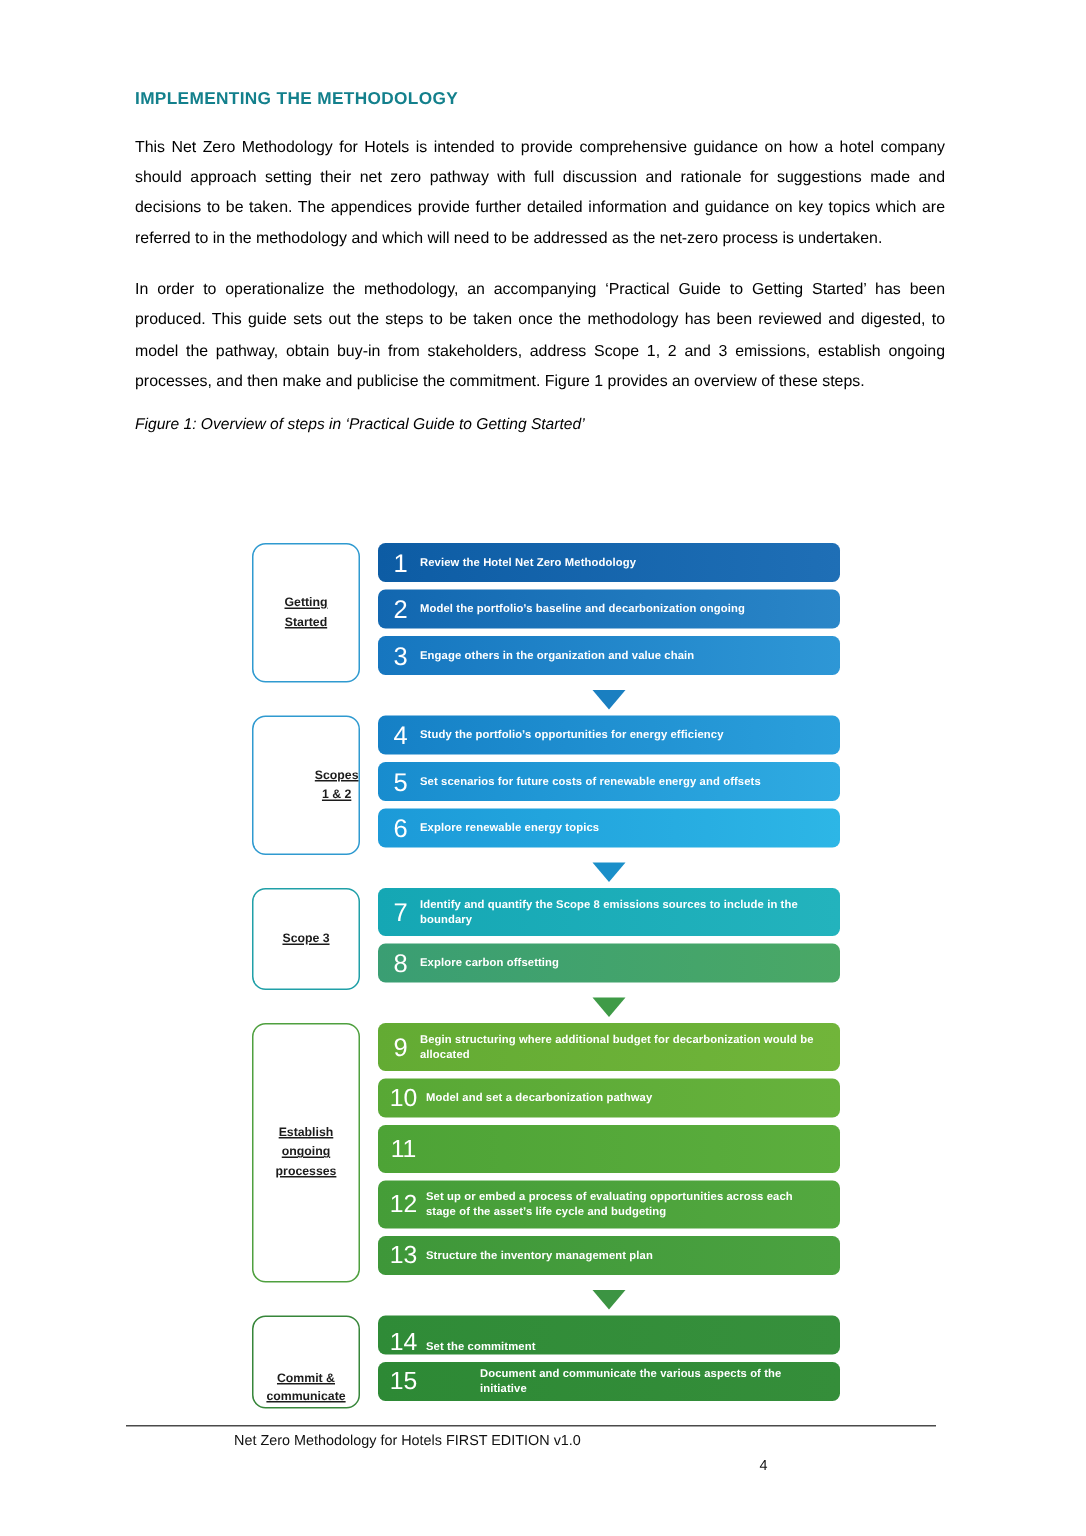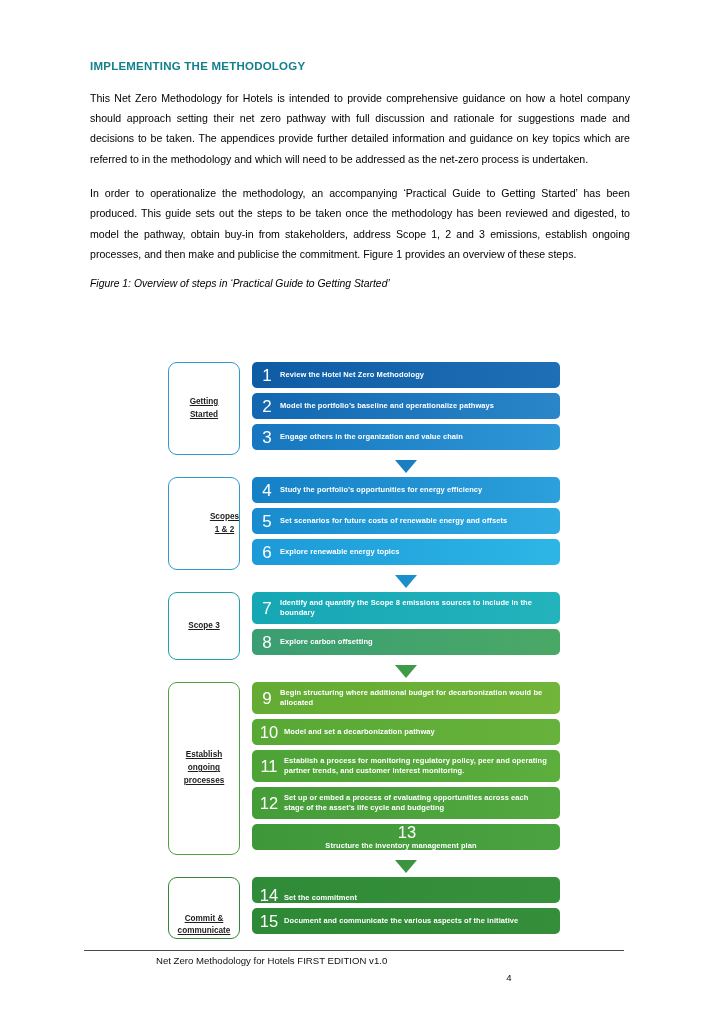--- a/index.html
+++ b/index.html
@@ -197,21 +197,21 @@
         <div class="cat-box" style="border-color: rgb(47, 154, 208);">
           <div>Getting<br>Started</div>
         </div>
         <div class="steps">
           <div class="step" style="background: linear-gradient(90deg, rgb(13, 92, 164) 0%, rgb(31, 111, 182) 100%);">
             <div class="step-num">1</div>
             <div class="step-label">Review the Hotel Net Zero Methodology</div>
           </div>
           <div class="step" style="background: linear-gradient(90deg, rgb(18, 103, 176) 0%, rgb(42, 134, 200) 100%);">
             <div class="step-num">2</div>
-            <div class="step-label">Model the portfolio’s baseline and operationalize pathways</div>
+            <div class="step-label">Model the portfolio’s baseline and decarbonization ongoing</div>
           </div>
           <div class="step" style="background: linear-gradient(90deg, rgb(22, 118, 191) 0%, rgb(46, 151, 214) 100%);">
             <div class="step-num">3</div>
             <div class="step-label">Engage others in the organization and value chain</div>
           </div>
         </div>
       </div>
       <div class="arrow-row">
         <div class="spacer"></div>
         <div class="arrow-wrap">
@@ -272,48 +272,47 @@
           <div class="step tall" style="background: linear-gradient(90deg, rgb(99, 171, 51) 0%, rgb(113, 181, 58) 100%);">
             <div class="step-num">9</div>
             <div class="step-label">Begin structuring where additional budget for decarbonization would be allocated</div>
           </div>
           <div class="step" style="background: linear-gradient(90deg, rgb(88, 168, 53) 0%, rgb(103, 178, 60) 100%);">
             <div class="step-num two-digit">10</div>
             <div class="step-label">Model and set a decarbonization pathway</div>
           </div>
           <div class="step tall" style="background: linear-gradient(90deg, rgb(77, 163, 54) 0%, rgb(92, 174, 61) 100%);">
             <div class="step-num two-digit">11</div>
-            <div class="step-label">Establish a process for monitoring regulatory policy, peer and operating partner trends, and customer interest monitoring.</div>
           </div>
           <div class="step tall" style="background: linear-gradient(90deg, rgb(69, 157, 56) 0%, rgb(83, 168, 63) 100%);">
             <div class="step-num two-digit">12</div>
             <div class="step-label">Set up or embed a process of evaluating opportunities across each stage of the asset’s life cycle and budgeting</div>
           </div>
-          <div class="step" style="background: linear-gradient(90deg, rgb(62, 151, 57) 0%, rgb(75, 162, 64) 100%); flex-direction: column;">
+          <div class="step" style="background: linear-gradient(90deg, rgb(62, 151, 57) 0%, rgb(75, 162, 64) 100%);">
             <div class="step-num two-digit">13</div>
             <div class="step-label">Structure the inventory management plan</div>
           </div>
         </div>
       </div>
       <div class="arrow-row">
         <div class="spacer"></div>
         <div class="arrow-wrap">
           <div class="tri" style="border-top-color: rgb(60, 148, 67);"></div>
         </div>
       </div>
       <div class="group">
         <div class="cat-box" style="border-color: rgb(55, 134, 58); align-items: flex-end;">
           <div>Commit &amp;<br>communicate</div>
         </div>
         <div class="steps">
           <div class="step" style="background: linear-gradient(90deg, rgb(47, 139, 55) 0%, rgb(55, 144, 60) 100%); align-items: flex-end;">
             <div class="step-num two-digit">14</div>
             <div class="step-label">Set the commitment</div>
           </div>
-          <div class="step" style="background: linear-gradient(90deg, rgb(45, 137, 53) 0%, rgb(53, 142, 58) 100%);">
+          <div class="step" style="background: linear-gradient(90deg, rgb(45, 137, 53) 0%, rgb(53, 142, 58) 100%); gap: 36px;">
             <div class="step-num two-digit">15</div>
             <div class="step-label">Document and communicate the various aspects of the initiative</div>
           </div>
         </div>
       </div>
     </div>
 
   <div class="footer">
     <div class="footer-rule"></div>
     <div class="footer-text">Net Zero Methodology for Hotels FIRST EDITION v1.0</div>

